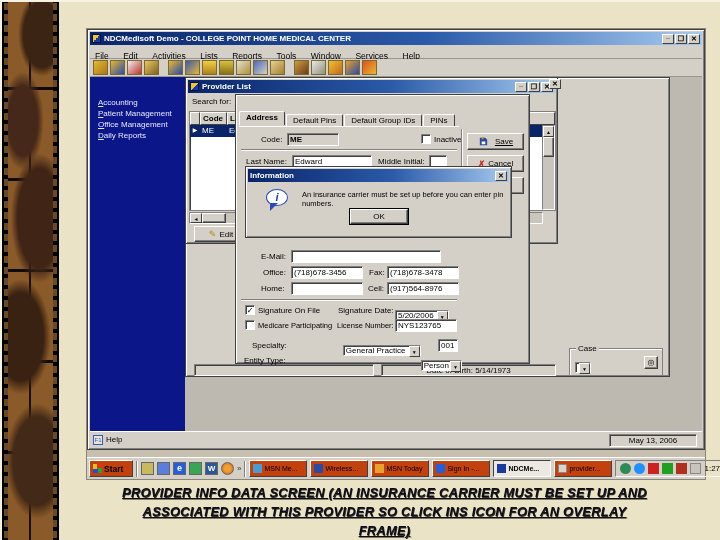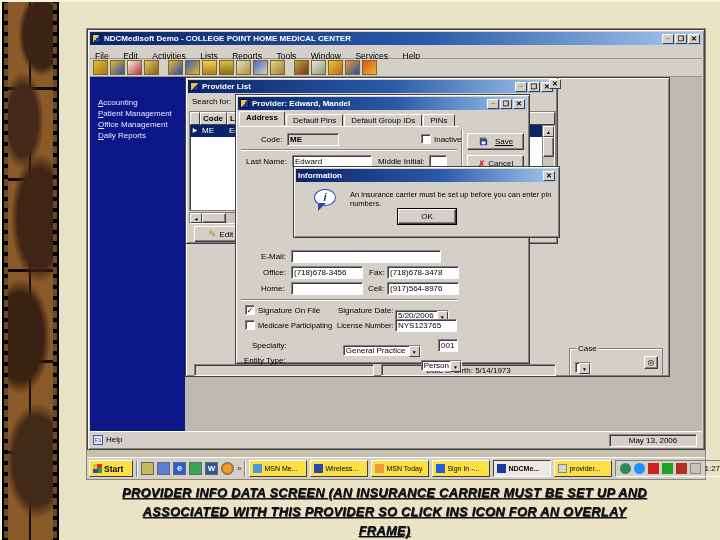--- a/index.html
+++ b/index.html
@@ -121,21 +121,21 @@
   .tab.active { font-weight:bold; top:-1px; padding-bottom:3px; z-index:2; }
 
   
   .balloon { position:relative; width:22px; height:17px; background:#fff; border:1px solid #2a4ab8; border-radius:50%;
     color:#1a3aa8; font-weight:bold; font-style:italic; font-size:11px; text-align:center; line-height:15px; }
   .balloon::after { content:""; position:absolute; left:3px; bottom:-6px; border:4px solid transparent; border-top-color:#2a4ab8; border-left-color:#2a4ab8; }
 
   
   .task {
     height:17px; display:flex; align-items:center; gap:2px; padding:0 3px;
-    background:#fde047; font-size:7px; overflow:hidden; white-space:nowrap;
+    background:#c2410c; font-size:7px; overflow:hidden; white-space:nowrap;
     border-top:1px solid #fff; border-left:1px solid #fff;
     border-bottom:1px solid #404040; border-right:1px solid #404040; flex:0 0 58px;
   }
   .task.active { background:#ece9e2;
     border-top:1px solid #404040; border-left:1px solid #404040;
     border-bottom:1px solid #fff; border-right:1px solid #fff; }
   .task .ticon { width:9px; height:9px; flex:0 0 auto; }
   .ql { width:13px; height:13px; border:1px solid #666; position:relative; flex:0 0 auto; }
   .tray-ic { width:11px; height:11px; flex:0 0 auto; }
 
@@ -270,29 +270,20 @@
             <div class="btn3d" style="width:24px; height:10px;"></div>
           </div>
 
           <div class="abs btn3d" style="left:8px; top:148px; width:54px; height:16px;">
             <span style="color:#b8860b; font-size:9px;">✎</span>
             <span>Edit</span>
           </div>
         </div>
 
         <div class="abs win" style="left:145px; top:17px; width:295px; height:270px; z-index:4;">
-          <div class="titlebar">
-            <span class="appicon"></span>
-            <span>Provider: Edward, Mandel</span>
-            <span class="tb-btns">
-              <span class="wbtn min"></span>
-              <span class="wbtn max"></span>
-              <span class="wbtn cls"></span>
-            </span>
-          </div>
 
           <div class="abs" style="left:3px; top:16px; right:3px; height:15px; display:flex; align-items:flex-end; gap:1px;">
             <span class="tab active">Address</span>
             <span class="tab">Default Pins</span>
             <span class="tab">Default Group IDs</span>
             <span class="tab">PINs</span>
           </div>
 
           <div class="abs" style="left:3px; top:31px; width:220px; height:236px; border-top:1px solid #fff;">
             
@@ -359,21 +350,21 @@
           </div>
           <div class="abs btn3d" style="left:231px; top:60px; width:57px; height:17px;">
             <span style="color:#cc2222; font-weight:bold; font-size:9px;">✗</span>
             <span>Cancel</span>
           </div>
           <div class="abs btn3d" style="left:231px; top:82px; width:57px; height:17px;">
             <span style="width:9px; height:8px; background:#2a4aa8;"></span>
           </div>
         </div>
 
-        <div class="abs win" style="left:155px; top:89px; width:267px; height:72px; z-index:5;margin-left:48px;">
+        <div class="abs win" style="left:155px; top:89px; width:267px; height:72px; z-index:5;">
           <div class="titlebar">
             <span>Information</span>
             <span class="tb-btns">
               <span class="wbtn cls"></span>
             </span>
           </div>
           <div class="abs balloon" style="left:20px; top:22px;">i</div>
           <div class="abs lbl" style="left:56px; top:23px; right:6px; font-size:7.5px; white-space:normal;">An insurance carrier must be set up before you can enter pin numbers.</div>
           <div class="abs btn3d" style="left:104px; top:42px; width:58px; height:15px; outline:1px solid #000;">OK</div>
         </div>

